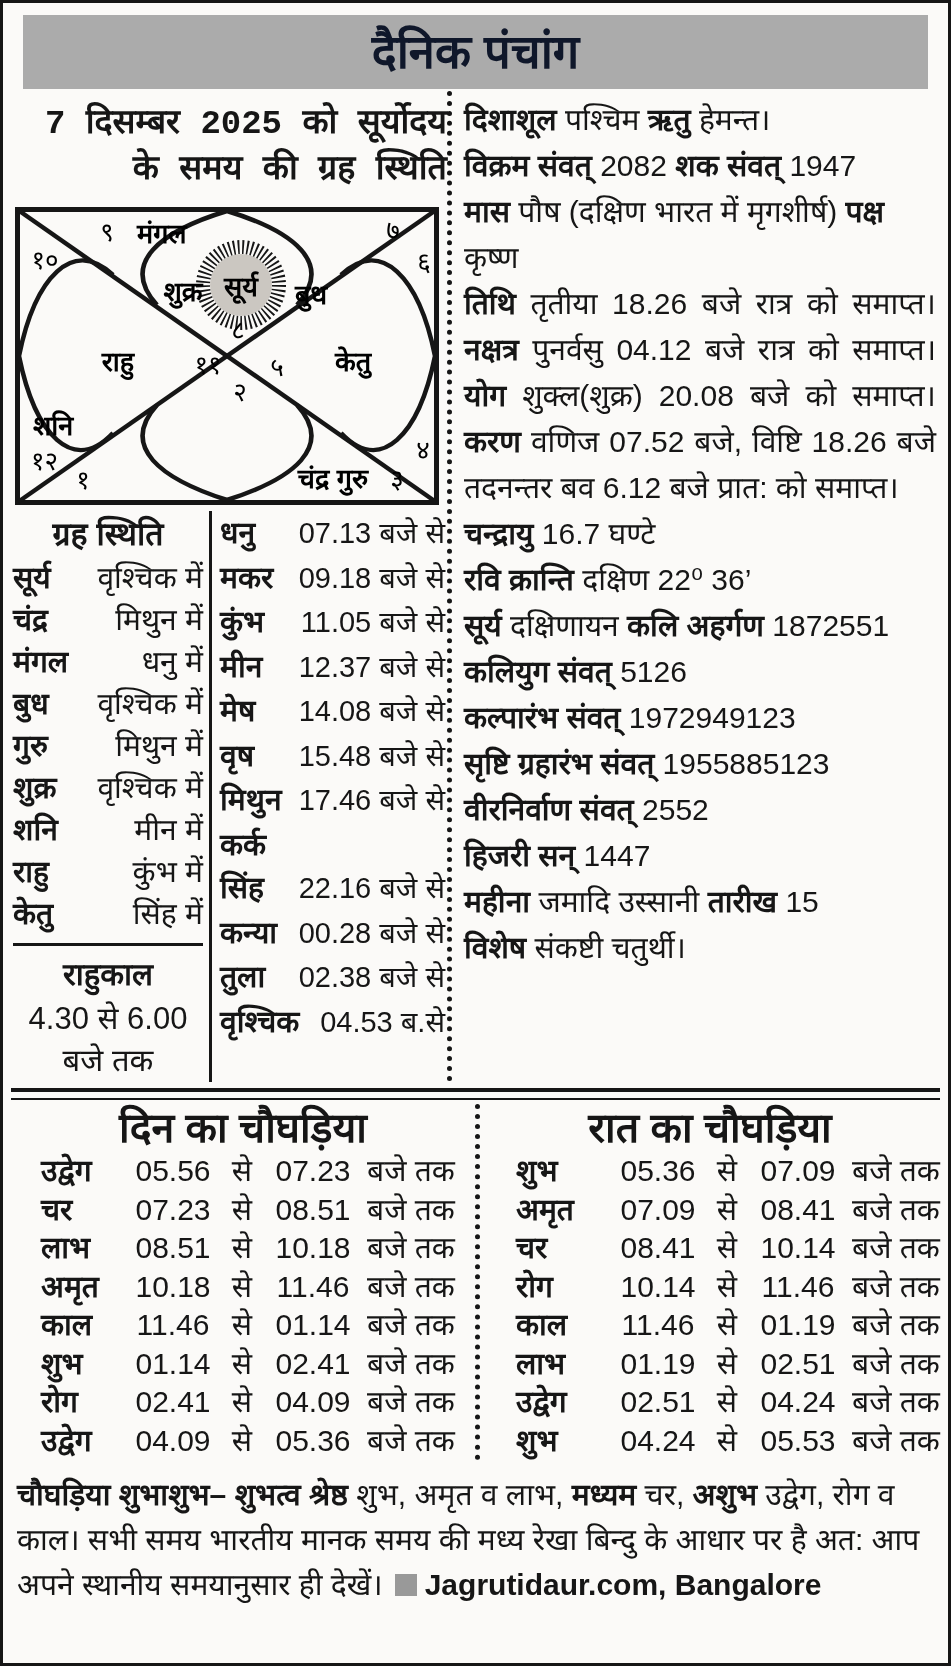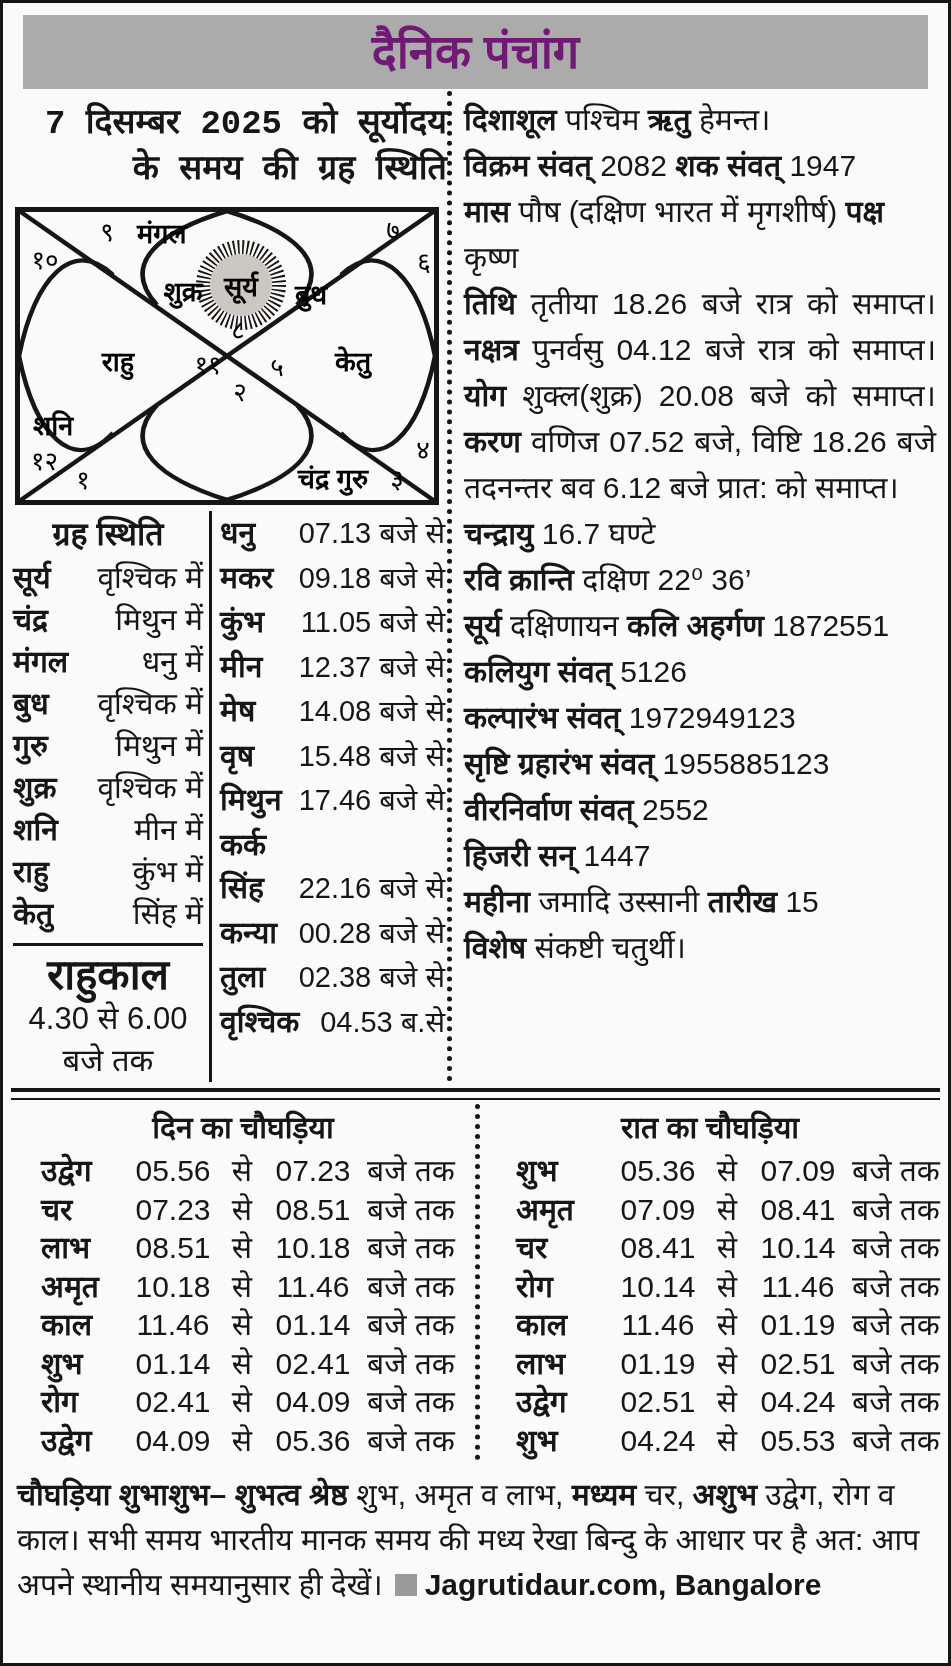--- a/index.html
+++ b/index.html
@@ -4,50 +4,50 @@
 <style>
   html,body{margin:0;padding:0;background:#e8e8e8;}
   .page{
     position:relative;box-sizing:border-box;width:951px;height:1666px;
     background:#fbfaf8;border:3px solid #161616;margin:0 auto;
     font-family:"Liberation Sans","DejaVu Sans",sans-serif;color:#161616;
     overflow:hidden;padding:4px 8px 0 8px;
   }
   .titlebar{
     margin:8px 12px 0 12px;height:74px;background:#ababab;
-    color:#701a75;font-weight:bold;font-size:47px;line-height:74px;text-align:center;
+    color:#0f172a;font-weight:bold;font-size:47px;line-height:74px;text-align:center;
   }
   
   .top{display:flex;align-items:stretch;margin-top:2px;}
   .left-col{width:436px;flex:none;}
   .right-col{flex:1;border-left:5px dotted #161616;padding:6px 4px 0 12px;}
   .left-header{font-weight:bold;font-size:34px;line-height:46px;text-align:right;margin:10px 0 14px 0;font-family:Liberation Mono, monospace;}
   svg.kundali{display:block;margin:0 0 0 4px;}
   .ltables{display:flex;margin-top:6px;}
   .graha{width:190px;flex:none;padding:0 6px 0 2px;}
   .lagna{flex:1;border-left:3px solid #161616;padding:0 2px 0 8px;}
   .tbl-title{font-weight:bold;font-size:32px;line-height:46px;text-align:center;white-space:nowrap;}
   .grow{display:flex;justify-content:space-between;align-items:baseline;font-size:30px;line-height:42px;}
   .gname{font-weight:bold;}
   .lrow{display:flex;justify-content:space-between;align-items:baseline;font-size:29px;line-height:43.5px;white-space:nowrap;}
   .lname{font-weight:bold;font-size:30px;}
   .rahukaal{border-top:3px solid #161616;margin-top:8px;padding-top:6px;text-align:center;}
-  .rk-title{font-weight:bold;font-size:42px;line-height:46px;font-family:Liberation Serif, serif;}
+  .rk-title{font-weight:bold;font-size:31px;line-height:46px;font-family:Liberation Serif, serif;}
   .rk-time{font-size:31px;line-height:42px;}
   .rk-suffix{font-size:31px;line-height:42px;}
   .right-col p{margin:0;font-size:30px;line-height:46px;}
   .right-col p.justify{text-align:justify;}
   .right-col b{font-weight:bold;}
   
   .double-rule{margin:6px 0 0 0;border-top:4px solid #161616;border-bottom:2px solid #161616;height:6px;}
   
   .chx{display:flex;margin-top:4px;}
   .ch-day{width:464px;flex:none;}
   .ch-night{flex:1;border-left:5px dotted #161616;}
-  .ch-title{font-weight:bold;font-size:30px;line-height:48px;text-align:center;}
+  .ch-title{font-weight:bold;font-size:41px;line-height:48px;text-align:center;}
   .chrow{display:grid;grid-template-columns:118px 88px 50px 92px auto;font-size:30px;line-height:38.5px;align-items:baseline;}
   .ch-night .chrow{grid-template-columns:128px 88px 50px 92px auto;padding-left:6px;}
   .cname{font-weight:bold;padding-left:30px;}
   .ctime{text-align:center;}
   .cse{text-align:center;}
   .csuf{padding-left:8px;}
   
   .footer{margin:12px 6px 0 6px;font-size:30px;line-height:45px;}
   .bullet{display:inline-block;width:22px;height:22px;background:#999999;margin:0 8px 0 12px;vertical-align:-1px;}
   .brand{font-weight:bold;}

